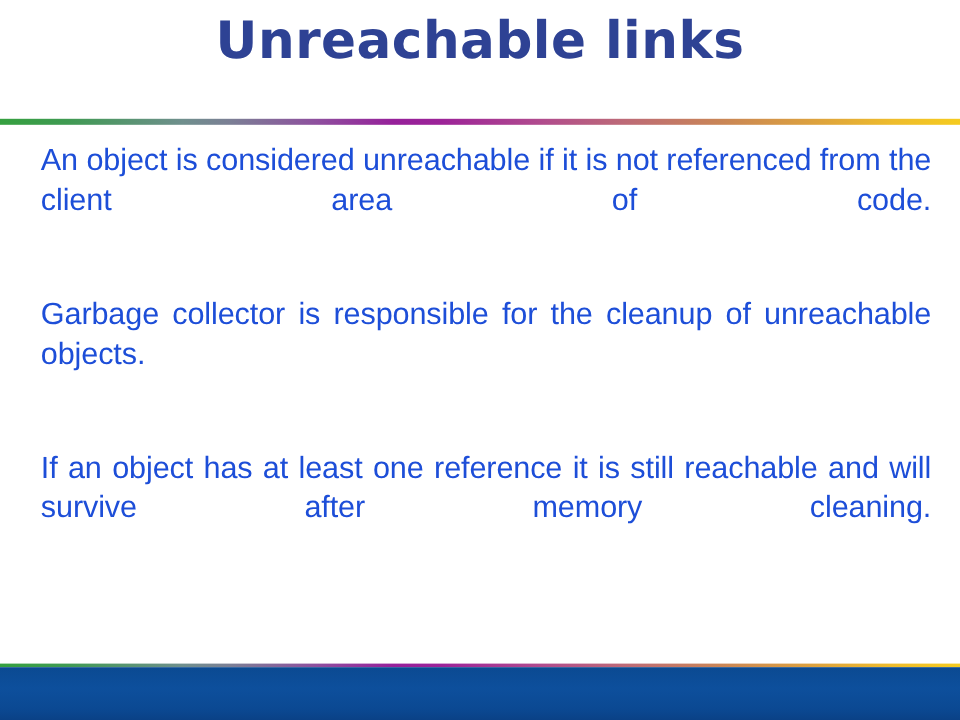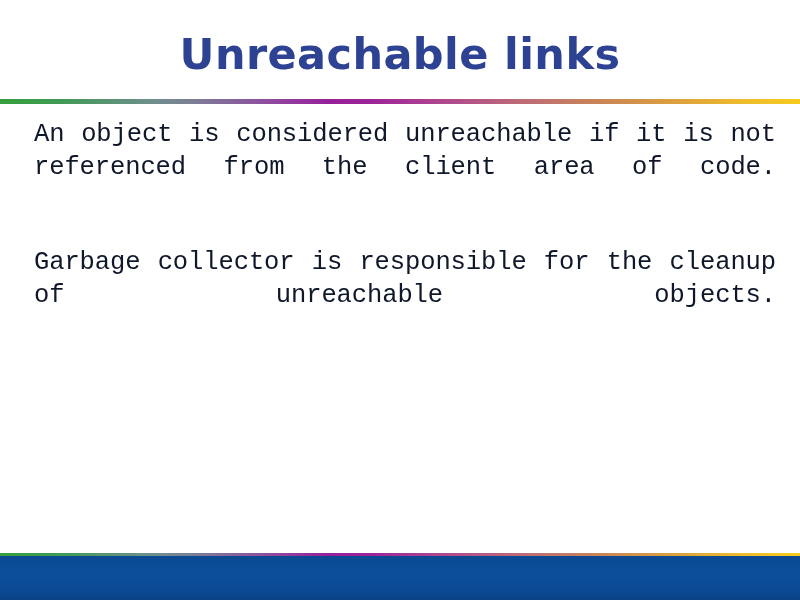--- a/index.html
+++ b/index.html
@@ -24,21 +24,21 @@
   }
 
   
   .title-area {
     position: absolute;
     left: 0;
     top: 24px;
     width: 800px;
     height: 62px;
     display: flex;
-    align-items: center;
+    align-items: flex-end;
     justify-content: center;
   }
   .slide-title {
     font-family: "DejaVu Sans", sans-serif;
     font-size: 43px;
     font-weight: bold;
     color: #2E4294;
     letter-spacing: 0.4px;
     line-height: 1.05;
     white-space: nowrap;
@@ -70,24 +70,24 @@
   }
 
   
   .body-copy {
     position: absolute;
     left: 34px;
     top: 118px;
     width: 742px;
   }
   .para {
-    font-family: Liberation Mono, monospace;
+    font-family: Liberation Sans, sans-serif;
     font-size: 25.5px;
     line-height: 33px;
-    color: #0f172a;
+    color: #1d4ed8;
     text-align: justify;
     text-justify: inter-word;
     margin: 0 0 29px 0;
     letter-spacing: -0.1px;
   }
   .para:last-child {
     margin-bottom: 0;
   }
   
   .para::after {
@@ -135,20 +135,21 @@
 
   <div class="title-area">
     <h1 class="slide-title">Unreachable links</h1>
   </div>
 
   <div class="rule-top"></div>
 
   <div class="body-copy">
     <p class="para">An object is considered unreachable if it is not referenced from the client area of code.</p>
     <p class="para">Garbage collector is responsible for the cleanup of unreachable objects.</p>
+    <p class="para">If an object has at least one reference it is still reachable and will survive after memory cleaning.</p>
   </div>
 
   <div class="rule-footer"></div>
   <div class="footer-bar">
     
   </div>
 
 </div>
 
 </body></html>

